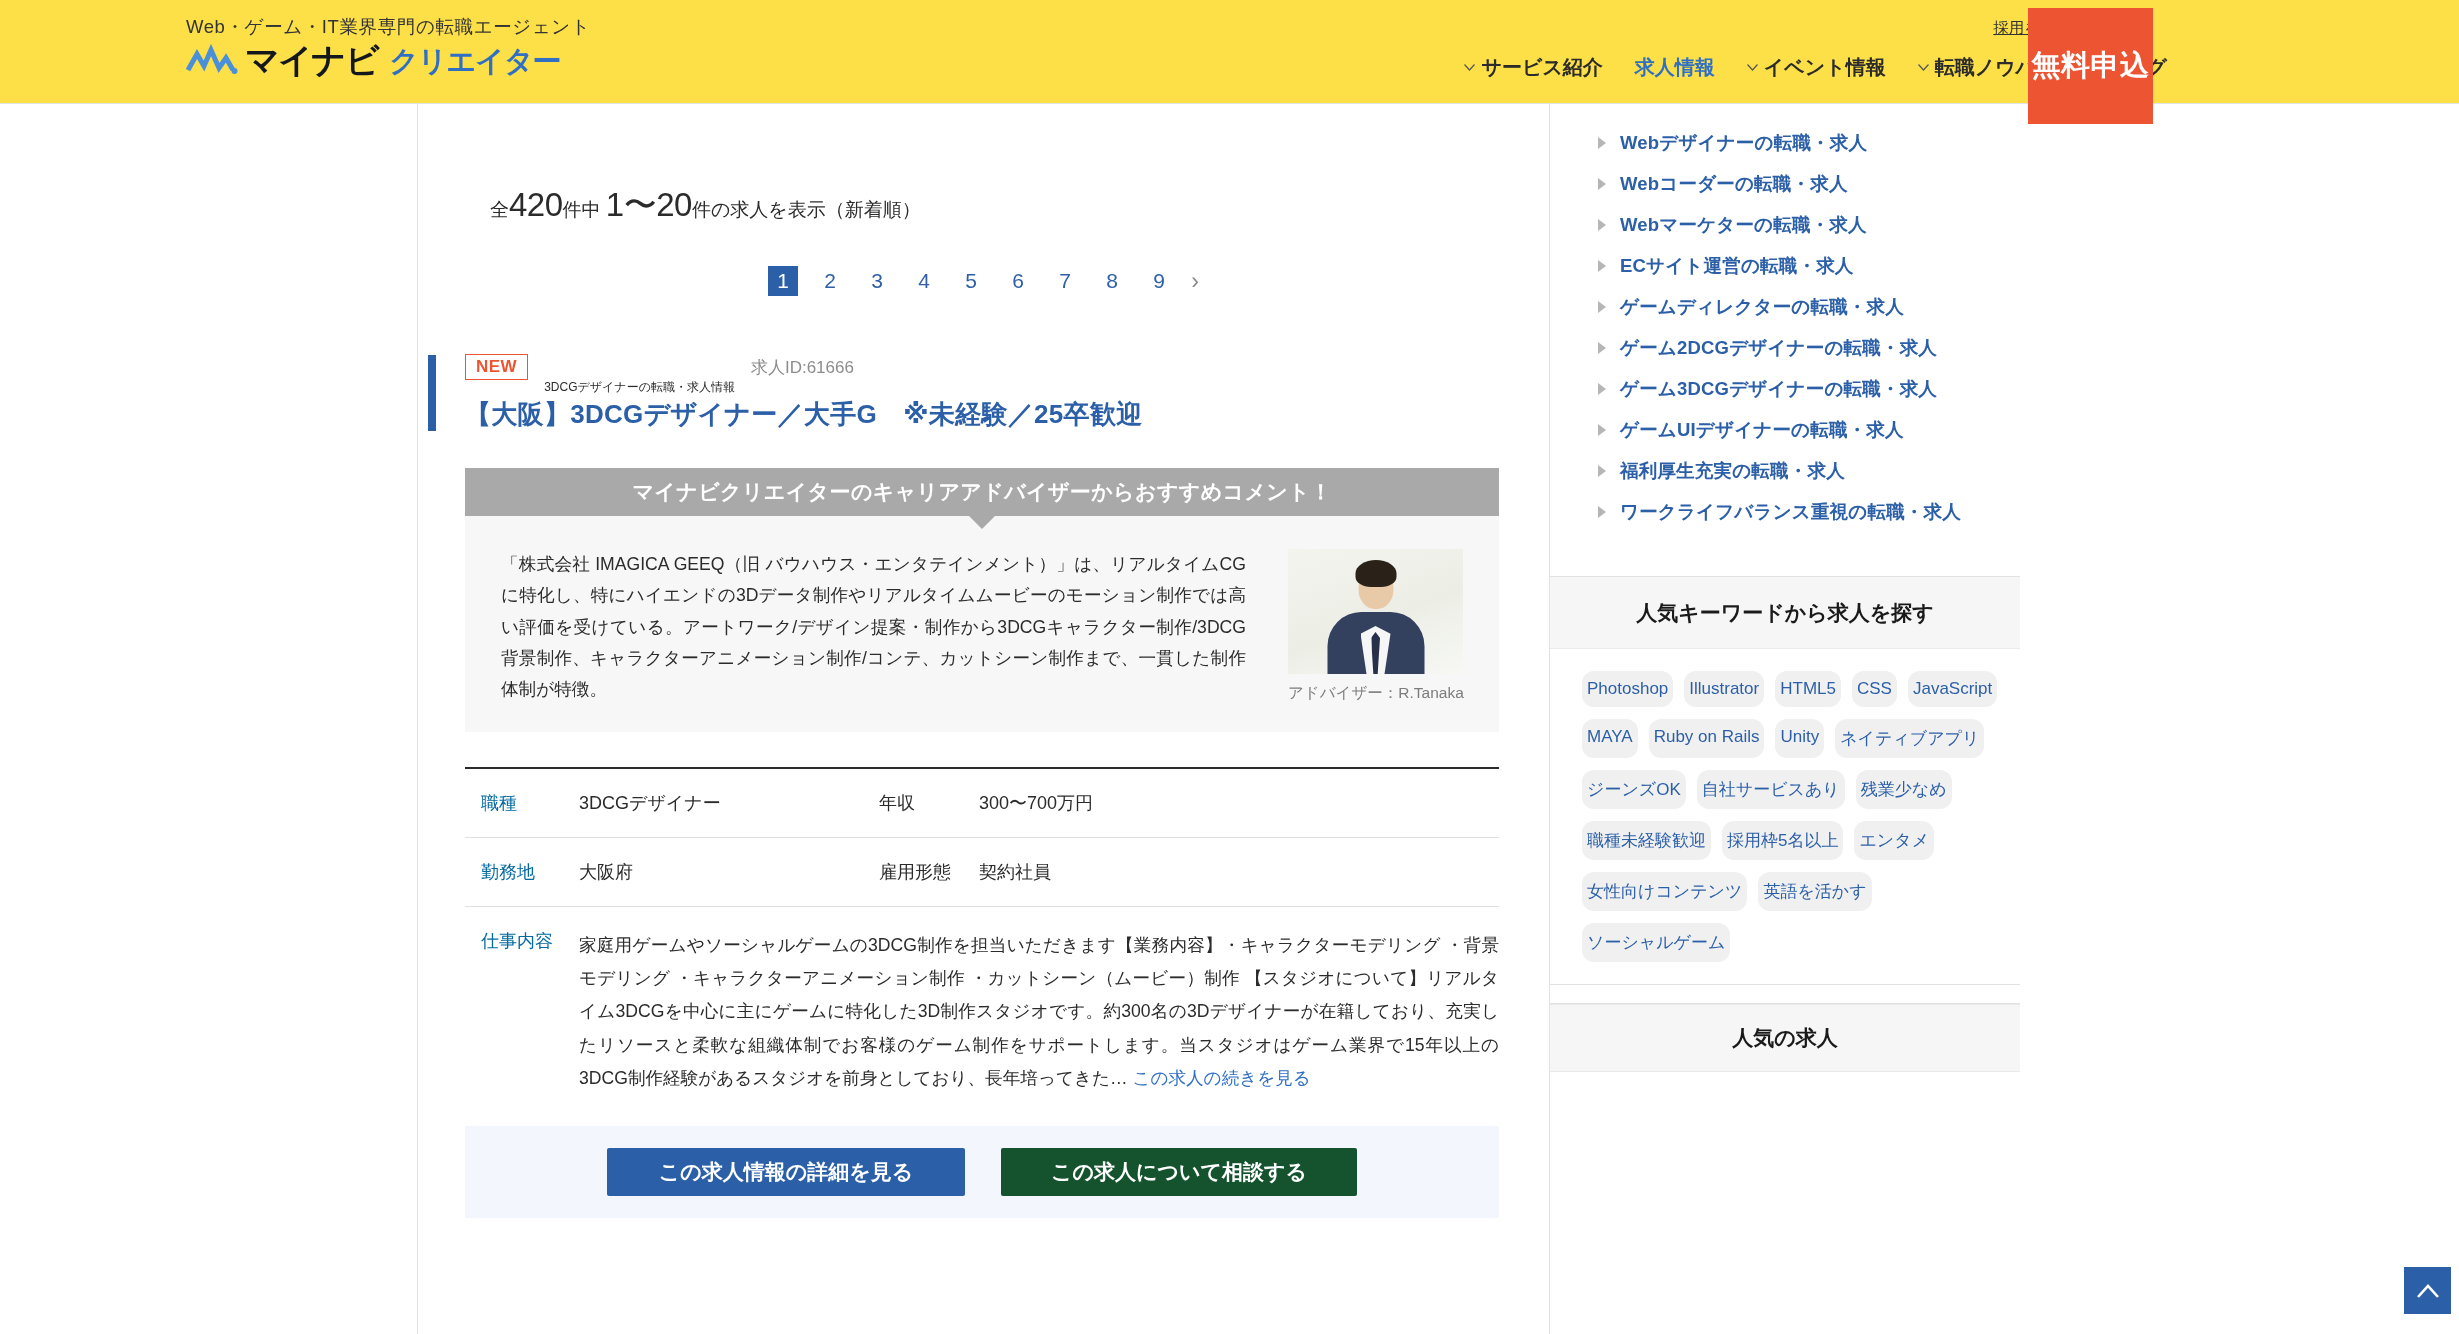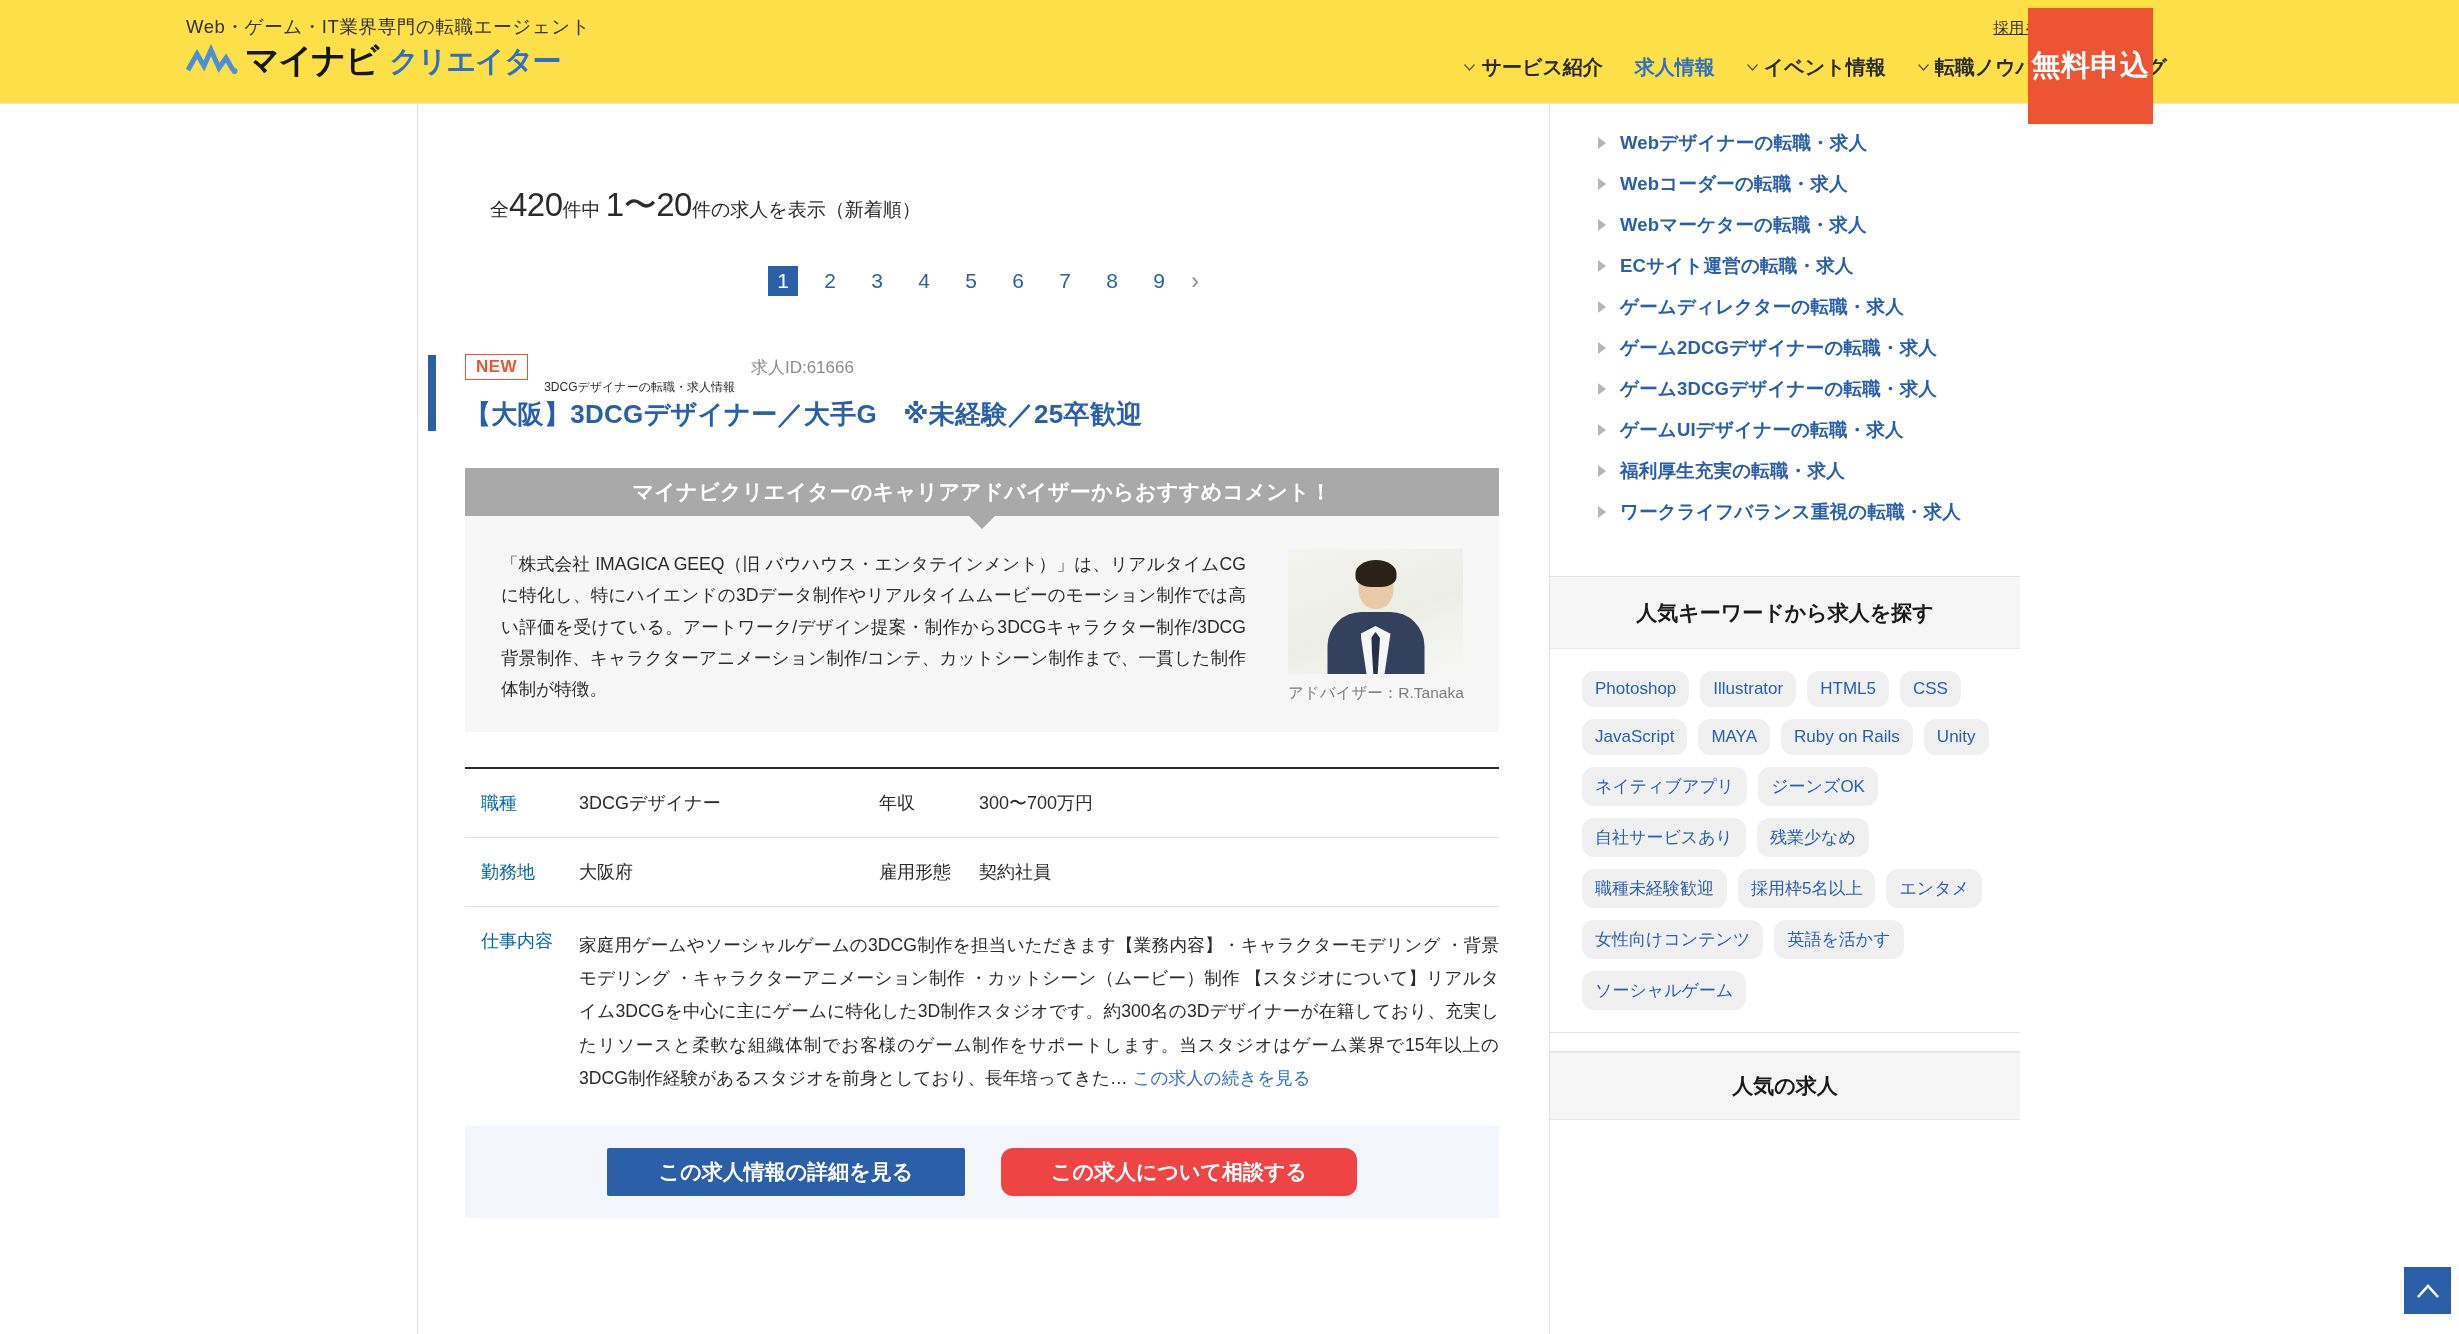--- a/index.html
+++ b/index.html
@@ -208,21 +208,21 @@
     background: #f3f7fd;
     display: flex; align-items: center; justify-content: center; gap: 36px;
   }
   .cta {
     height: 48px; padding: 0 30px;
     display: flex; align-items: center; justify-content: center;
     font-size: 21px; font-weight: bold; color: #fff; cursor: pointer;
     border-radius: 2px; white-space: nowrap;
   }
   .cta-primary   { background: #2b5fa8; min-width: 358px; }
-  .cta-secondary { background: #ef4444; min-width: 356px; border-radius: 12px; }
+  .cta-secondary { background: #14532d; min-width: 356px; }
 
   
   .sidebar { position: absolute; left: 1550px; top: 104px; width: 470px; }
   .side-links { padding: 18px 0 26px 48px; }
   .side-link {
     display: flex; align-items: center; gap: 14px;
     padding: 8px 0; cursor: pointer;
   }
   .tri {
     width: 0; height: 0; flex: 0 0 auto;
@@ -241,21 +241,21 @@
     display: flex; align-items: center; justify-content: center;
     font-size: 21px; font-weight: bold; color: #1a1a1a;
     border-bottom: 1px solid #e9e9e9;
   }
   .tag-cloud {
     background: #fff; padding: 22px 14px 22px 32px;
     display: flex; flex-wrap: wrap; gap: 12px 11px;
   }
   .tag {
     background: #f0f0f0; color: #2b5fa8;
-    font-size: 17px; padding: 8px 13px; border-radius: 12px;
+    font-size: 17px; padding: 8px 5px; border-radius: 12px;
     white-space: nowrap; cursor: pointer;
   }
   .panel2 { margin-top: 18px; border-top: 1px solid #e2e2e2; }
   .panel2-head {
     height: 68px; background: #f6f6f6;
     display: flex; align-items: center; justify-content: center;
     font-size: 21px; font-weight: bold; color: #1a1a1a;
     border-top: 1px solid #e9e9e9; border-bottom: 1px solid #e9e9e9;
   }
 

